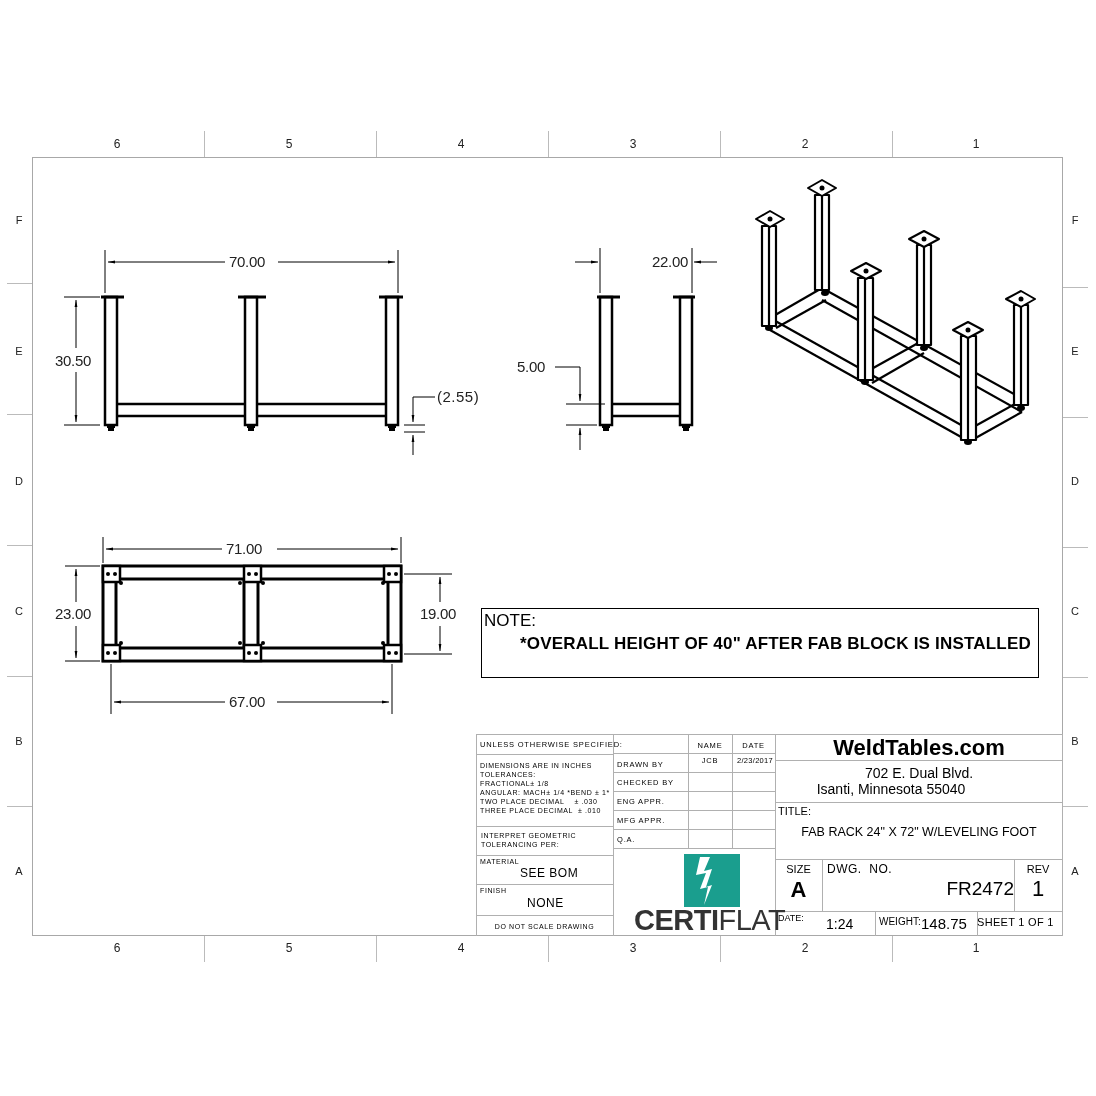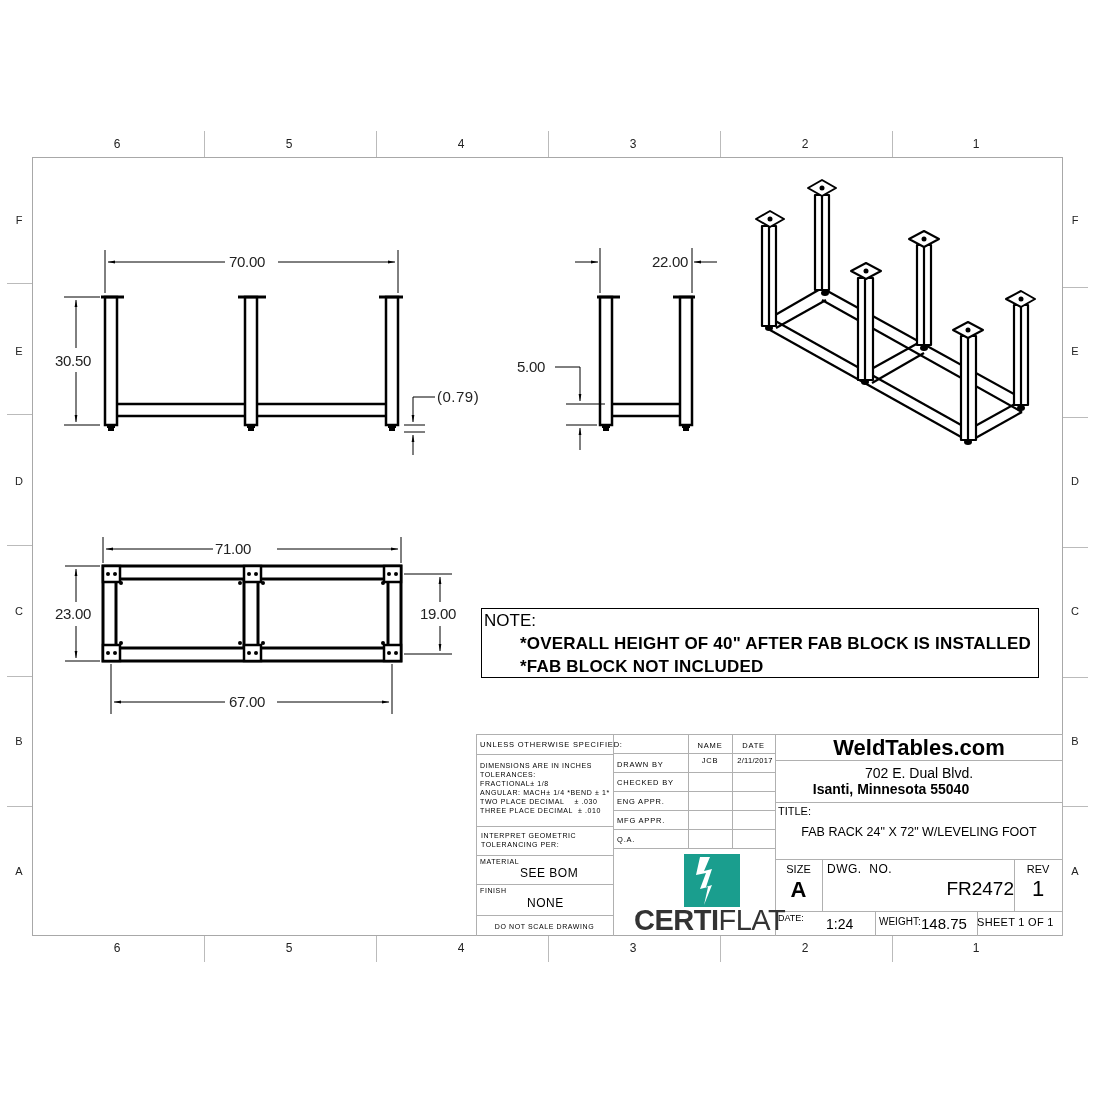--- a/index.html
+++ b/index.html
@@ -275,32 +275,31 @@
       <ellipse cx="924" cy="348" rx="4" ry="3"></ellipse>
       <ellipse cx="865" cy="382" rx="4" ry="3"></ellipse>
       <ellipse cx="1021" cy="408" rx="4" ry="3"></ellipse>
       <ellipse cx="968" cy="442" rx="4" ry="3"></ellipse>
     </g>
   </g>
 </svg>
 
 <div class="dim" style="left:227px;top:254px">70.00</div>
 <div class="dim" style="left:53px;top:353px">30.50</div>
-<div class="dim" style="left:435px;top:389px;letter-spacing:0.5px">(0.79)</div>
+<div class="dim" style="left:435px;top:389px;letter-spacing:0.5px">(2.55)</div>
 <div class="dim" style="left:650px;top:254px">22.00</div>
 <div class="dim" style="left:515px;top:359px">5.00</div>
-<div class="dim" style="left:213px;top:541px">71.00</div>
+<div class="dim" style="left:224px;top:541px">71.00</div>
 <div class="dim" style="left:53px;top:606px">23.00</div>
 <div class="dim" style="left:418px;top:606px">19.00</div>
 <div class="dim" style="left:227px;top:694px">67.00</div>
 
 <div class="note-box">
   <div class="note-title">NOTE:</div>
   <div class="note-line" style="top:25px">*OVERALL HEIGHT OF 40"  AFTER FAB BLOCK IS INSTALLED</div>
-  <div class="note-line" style="top:48px">*FAB BLOCK NOT INCLUDED</div>
 </div>
 
 <div class="abs" style="left:476px;top:734px;width:587px;height:202px;border-top:1px solid #b0b0b0;border-left:1px solid #b0b0b0;box-sizing:border-box;"></div>
 
 <div class="tb-line" style="left:613px;top:734px;width:1px;height:202px"></div>
 <div class="tb-line" style="left:688px;top:734px;width:1px;height:114px"></div>
 <div class="tb-line" style="left:732px;top:734px;width:1px;height:114px"></div>
 <div class="tb-line" style="left:775px;top:734px;width:1px;height:202px"></div>
 
 <div class="tb-line" style="left:476px;top:754px;width:137px;height:1px"></div>
@@ -338,39 +337,39 @@
 <div class="tb-cell tb-small" style="left:480px;top:857px">MATERIAL</div>
 <div class="tb-cell tb-val" style="left:520px;top:866px">SEE BOM</div>
 <div class="tb-cell tb-small" style="left:480px;top:886px">FINISH</div>
 <div class="tb-cell tb-val" style="left:527px;top:896px">NONE</div>
 <div class="tb-cell tb-small" style="left:476px;top:922px;width:137px;text-align:center">DO NOT SCALE DRAWING</div>
 
 <div class="tb-cell tb-label" style="left:688px;top:741px;width:44px;text-align:center">NAME</div>
 <div class="tb-cell tb-label" style="left:732px;top:741px;width:43px;text-align:center">DATE</div>
 <div class="tb-cell tb-label" style="left:617px;top:760px">DRAWN BY</div>
 <div class="tb-cell tb-label" style="left:688px;top:756px;width:44px;text-align:center">JCB</div>
-<div class="tb-cell tb-label" style="left:731px;top:756px;width:48px;text-align:center;letter-spacing:0.3px">2/11/2017</div>
+<div class="tb-cell tb-label" style="left:731px;top:756px;width:48px;text-align:center;letter-spacing:0.3px">2/23/2017</div>
 <div class="tb-cell tb-label" style="left:617px;top:778px">CHECKED BY</div>
 <div class="tb-cell tb-label" style="left:617px;top:797px">ENG APPR.</div>
 <div class="tb-cell tb-label" style="left:617px;top:816px">MFG APPR.</div>
 <div class="tb-cell tb-label" style="left:617px;top:835px">Q.A.</div>
 
 <div class="abs" style="left:630px;top:849px;width:161px;height:87px;">
   <svg width="161" height="58" viewBox="0 0 161 58" style="position:absolute;left:0;top:0">
     <rect x="54" y="5" width="56" height="54" fill="#1a9e8e"></rect>
     <polygon points="70,8 80,8 74,22 82,20 76,38 82,36 74,56 78,38 70,40 76,24 66,26" fill="#ffffff"></polygon>
   </svg>
   <div class="abs" style="left:4px;top:56px;font-size:29px;line-height:30px;letter-spacing:-0.5px;white-space:nowrap;">
     <span style="font-weight:bold;color:#333333">CERTI</span><span style="color:#333333">FLAT</span>
   </div>
 </div>
 
 <div class="tb-cell" style="left:775px;top:735px;width:288px;text-align:center;font-size:22px;font-weight:bold;">WeldTables.com</div>
 <div class="tb-cell" style="left:775px;top:765px;width:288px;text-align:center;font-size:14px;">702 E. Dual Blvd.</div>
-<div class="tb-cell" style="left:775px;top:781px;width:232px;text-align:center;font-size:14px;font-weight:bold;">Isanti, Minnesota 55040</div>
+<div class="tb-cell" style="left:775px;top:781px;width:232px;text-align:center;font-size:14px;">Isanti, Minnesota 55040</div>
 <div class="tb-cell" style="left:778px;top:805px;font-size:11px;">TITLE:</div>
 <div class="tb-cell" style="left:775px;top:825px;width:288px;text-align:center;font-size:12.5px;white-space:nowrap">FAB RACK 24" X 72" W/LEVELING FOOT</div>
 <div class="tb-cell" style="left:775px;top:863px;width:47px;text-align:center;font-size:11px">SIZE</div>
 <div class="tb-cell" style="left:775px;top:877px;width:47px;text-align:center;font-size:22px;font-weight:bold">A</div>
 <div class="tb-cell" style="left:827px;top:862px;font-size:12px;letter-spacing:0.5px;white-space:pre">DWG.  NO.</div>
 <div class="tb-cell" style="left:822px;top:878px;width:192px;text-align:right;font-size:19px">FR2472</div>
 <div class="tb-cell" style="left:1014px;top:863px;width:48px;text-align:center;font-size:11px">REV</div>
 <div class="tb-cell" style="left:1014px;top:876px;width:48px;text-align:center;font-size:22px">1</div>
 <div class="tb-cell" style="left:778px;top:913px;font-size:9px">DATE:</div>
 <div class="tb-cell" style="left:826px;top:916px;font-size:14px">1:24</div>

